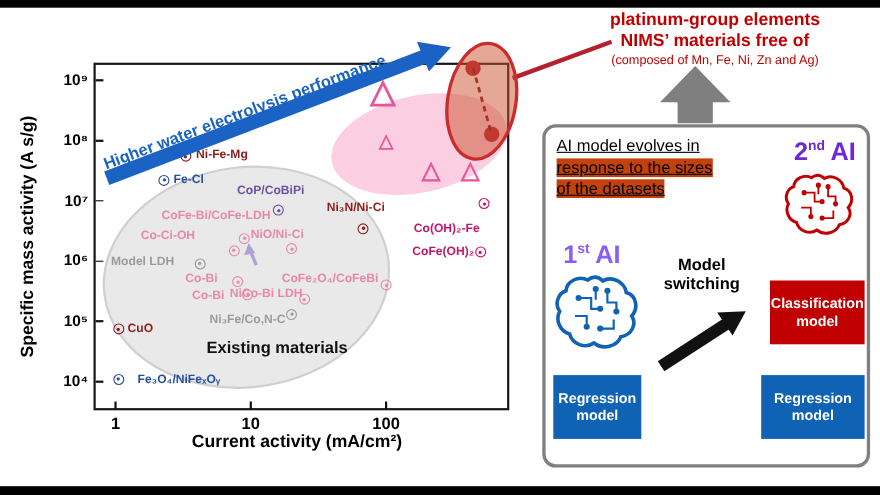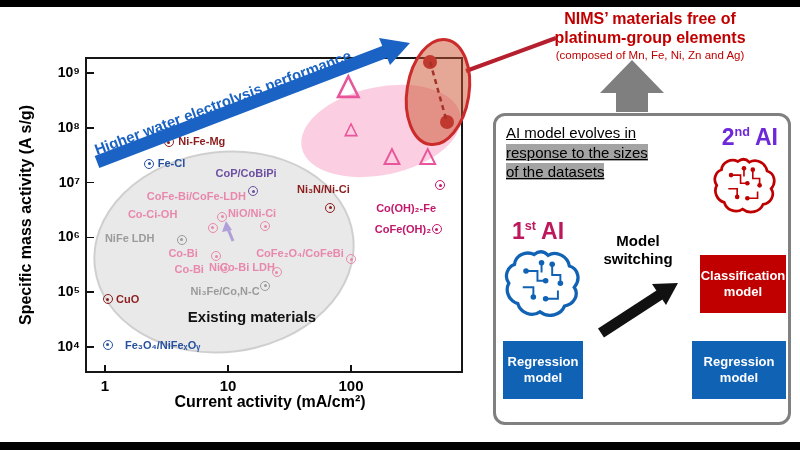--- a/index.html
+++ b/index.html
@@ -23,25 +23,25 @@
   .ruth-sub{color:#e0218a;font-weight:bold;font-size:10.5px;line-height:12px;}
   .existing-label{position:absolute;left:162px;top:308px;width:180px;text-align:center;
                   font-weight:bold;font-size:15px;color:#111;}
   .nims-callout{position:absolute;left:505px;top:9px;width:290px;text-align:center;color:#c00000;}
   .nims-l{font-weight:bold;font-size:16px;line-height:19px;}
   .nims-s{font-weight:normal;font-size:11.5px;margin-top:2px;}
   .panel{position:absolute;left:493px;top:113px;width:298px;height:312px;border:3px solid #808080;
          border-radius:12px;background:#fff;box-sizing:border-box;}
   #ai-desc{position:absolute;left:10px;top:7px;font-size:15px;line-height:19.5px;color:#000;}
   .desc-line{text-decoration:underline;}
-  .hl{background:#a3a3a3;}
+  .hl{background:#c2410c;}
   .ai-big{position:absolute;font-weight:bold;font-size:23px;white-space:nowrap;}
   .ai-big sup{font-size:0.55em;}
   .ai-big .w{margin-left:5px;}
-  .ai1{left:16px;top:102px;color:#be185d;}
+  .ai1{left:16px;top:102px;color:#8b5cf6;}
   .ai2{right:10px;top:8px;color:#6d28d9;}
   .brain{position:absolute;}
   .brain.b1{left:6px;top:132px;width:84px;height:72px;}
   .brain.b2{left:216px;top:40px;width:68px;height:60px;}
   .switch{position:absolute;left:96px;top:116px;width:92px;text-align:center;
           font-weight:bold;font-size:15px;line-height:18px;color:#000;}
   .mbox{position:absolute;color:#fff;font-weight:bold;font-size:13px;line-height:16px;text-align:center;
         display:flex;flex-direction:column;justify-content:center;}
   .bluebg{background:#1062b4;}
   .redbg{background:#c00000;}
@@ -65,22 +65,22 @@
   </svg>
 
   <div class="chart-frame"></div>
   <div class="y-title">Specific mass activity (A s/g)</div>
   <div class="x-title">Current activity (mA/cm²)</div>
 
   <div class="trend-text">Higher water electrolysis performance</div>
   <div class="existing-label">Existing materials</div>
 
   <div class="nims-callout">
+    <div class="nims-l">platinum-group elements</div>
     <div class="nims-l">NIMS’ materials free of</div>
-    <div class="nims-l">platinum-group elements</div>
     <div class="nims-s">(composed of Mn, Fe, Ni, Zn and Ag)</div>
   </div>
 
   <div id="chart-layer">
       <div style="position: absolute; left: 104.25px; top: 365px; width: 1.5px; height: 7px; background: rgb(17, 17, 17);"></div>
       <div style="position: absolute; left: 80px; top: 377px; width: 50px; text-align: center; font: bold 15px &quot;Liberation Sans&quot;, sans-serif; color: rgb(0, 0, 0);">1</div>
       <div style="position: absolute; left: 227.25px; top: 365px; width: 1.5px; height: 7px; background: rgb(17, 17, 17);"></div>
       <div style="position: absolute; left: 203px; top: 377px; width: 50px; text-align: center; font: bold 15px &quot;Liberation Sans&quot;, sans-serif; color: rgb(0, 0, 0);">10</div>
       <div style="position: absolute; left: 350.25px; top: 365px; width: 1.5px; height: 7px; background: rgb(17, 17, 17);"></div>
       <div style="position: absolute; left: 326px; top: 377px; width: 50px; text-align: center; font: bold 15px &quot;Liberation Sans&quot;, sans-serif; color: rgb(0, 0, 0);">100</div>
@@ -103,21 +103,21 @@
       <div style="position: absolute; left: 147.993px; top: 162.335px; width: 3px; height: 3px; border-radius: 50%; background: rgb(39, 81, 158);"></div>
       <div style="position: absolute; left: 171.493px; top: 162.835px; transform: translate(-50%, -50%); color: rgb(39, 81, 158); white-space: nowrap; font: bold 11px &quot;Liberation Sans&quot;, sans-serif;">Fe-Cl</div>
       <div style="position: absolute; left: 217.372px; top: 211.564px; width: 10px; height: 10px; border-radius: 50%; border: 1.6px solid rgb(232, 136, 172); box-sizing: border-box;"></div>
       <div style="position: absolute; left: 220.872px; top: 215.064px; width: 3px; height: 3px; border-radius: 50%; background: rgb(232, 136, 172);"></div>
       <div style="position: absolute; left: 196.372px; top: 195.564px; transform: translate(-50%, -50%); color: rgb(232, 136, 172); white-space: nowrap; font: bold 11px &quot;Liberation Sans&quot;, sans-serif;">CoFe-Bi/CoFe-LDH</div>
       <div style="position: absolute; left: 207.633px; top: 222.75px; width: 10px; height: 10px; border-radius: 50%; border: 1.6px solid rgb(232, 136, 172); box-sizing: border-box;"></div>
       <div style="position: absolute; left: 211.133px; top: 226.25px; width: 3px; height: 3px; border-radius: 50%; background: rgb(232, 136, 172);"></div>
       <div style="position: absolute; left: 152.633px; top: 213.75px; transform: translate(-50%, -50%); color: rgb(232, 136, 172); white-space: nowrap; font: bold 11px &quot;Liberation Sans&quot;, sans-serif;">Co-Ci-OH</div>
       <div style="position: absolute; left: 176.66px; top: 234.908px; width: 10px; height: 10px; border-radius: 50%; border: 1.6px solid rgb(155, 155, 155); box-sizing: border-box;"></div>
       <div style="position: absolute; left: 180.16px; top: 238.408px; width: 3px; height: 3px; border-radius: 50%; background: rgb(155, 155, 155);"></div>
-      <div style="position: absolute; left: 129.66px; top: 237.908px; transform: translate(-50%, -50%); color: rgb(155, 155, 155); white-space: nowrap; font: bold 11px &quot;Liberation Sans&quot;, sans-serif;">NiFe LDH</div>
+      <div style="position: absolute; left: 129.66px; top: 237.908px; transform: translate(-50%, -50%); color: rgb(155, 155, 155); white-space: nowrap; font: bold 11px &quot;Liberation Sans&quot;, sans-serif;">Model LDH</div>
       <div style="position: absolute; left: 211.08px; top: 251.404px; width: 10px; height: 10px; border-radius: 50%; border: 1.6px solid rgb(232, 136, 172); box-sizing: border-box;"></div>
       <div style="position: absolute; left: 214.58px; top: 254.904px; width: 3px; height: 3px; border-radius: 50%; background: rgb(232, 136, 172);"></div>
       <div style="position: absolute; left: 183.08px; top: 253.404px; transform: translate(-50%, -50%); color: rgb(232, 136, 172); white-space: nowrap; font: bold 11px &quot;Liberation Sans&quot;, sans-serif;">Co-Bi</div>
       <div style="position: absolute; left: 220.26px; top: 262.696px; width: 10px; height: 10px; border-radius: 50%; border: 1.6px solid rgb(232, 136, 172); box-sizing: border-box;"></div>
       <div style="position: absolute; left: 223.76px; top: 266.196px; width: 3px; height: 3px; border-radius: 50%; background: rgb(232, 136, 172);"></div>
       <div style="position: absolute; left: 189.26px; top: 268.696px; transform: translate(-50%, -50%); color: rgb(232, 136, 172); white-space: nowrap; font: bold 11px &quot;Liberation Sans&quot;, sans-serif;">Co-Bi</div>
       <div style="position: absolute; left: 102.606px; top: 294.047px; width: 10px; height: 10px; border-radius: 50%; border: 1.6px solid rgb(140, 29, 29); box-sizing: border-box;"></div>
       <div style="position: absolute; left: 106.106px; top: 297.547px; width: 3px; height: 3px; border-radius: 50%; background: rgb(140, 29, 29);"></div>
       <div style="position: absolute; left: 127.606px; top: 299.047px; transform: translate(-50%, -50%); color: rgb(140, 29, 29); white-space: nowrap; font: bold 11px &quot;Liberation Sans&quot;, sans-serif;">CuO</div>
       <div style="position: absolute; left: 102.606px; top: 339.732px; width: 10px; height: 10px; border-radius: 50%; border: 1.6px solid rgb(39, 81, 158); box-sizing: border-box;"></div>

